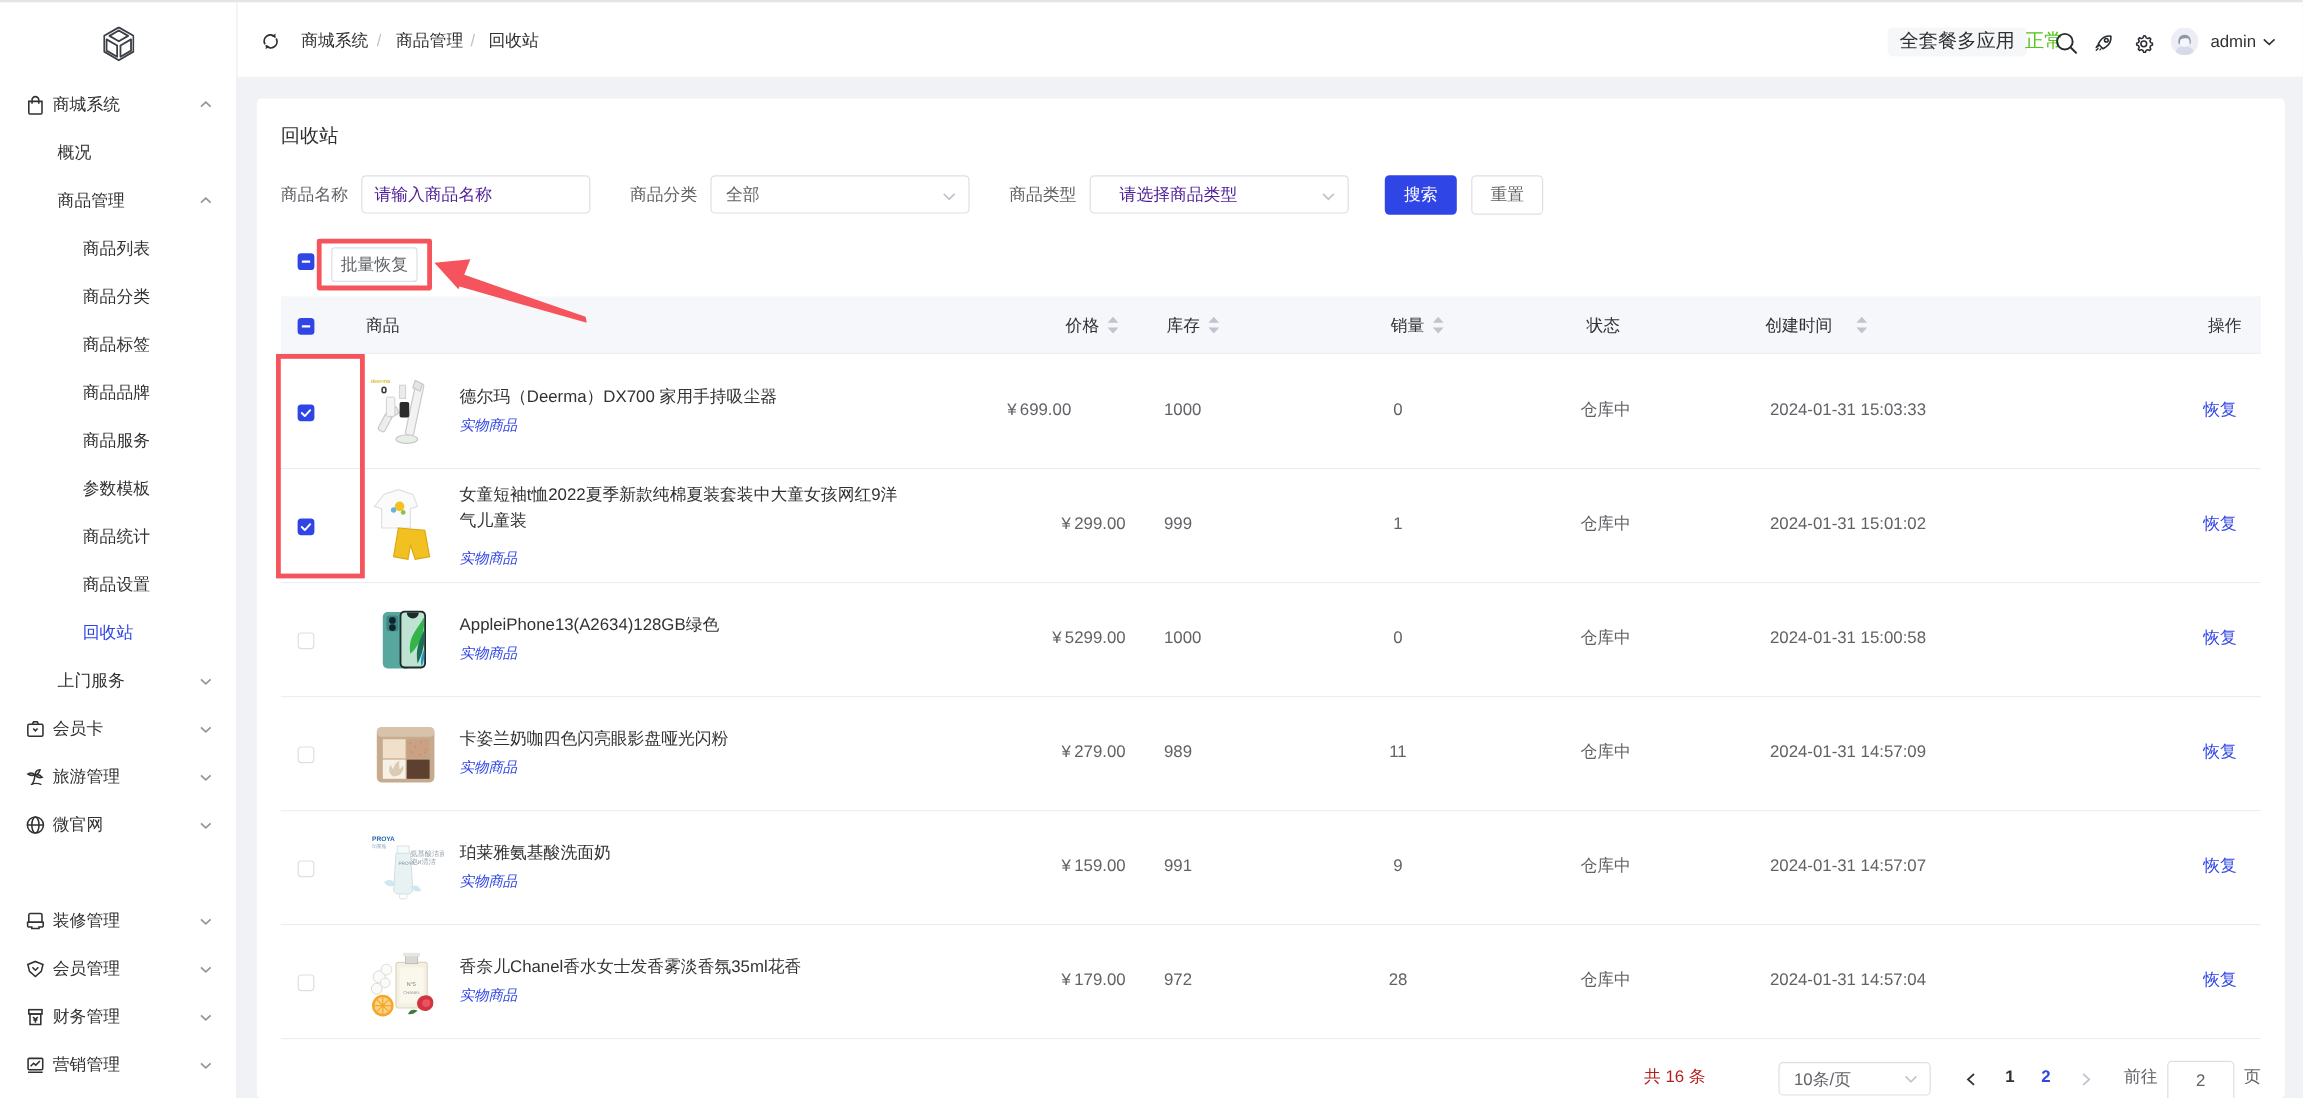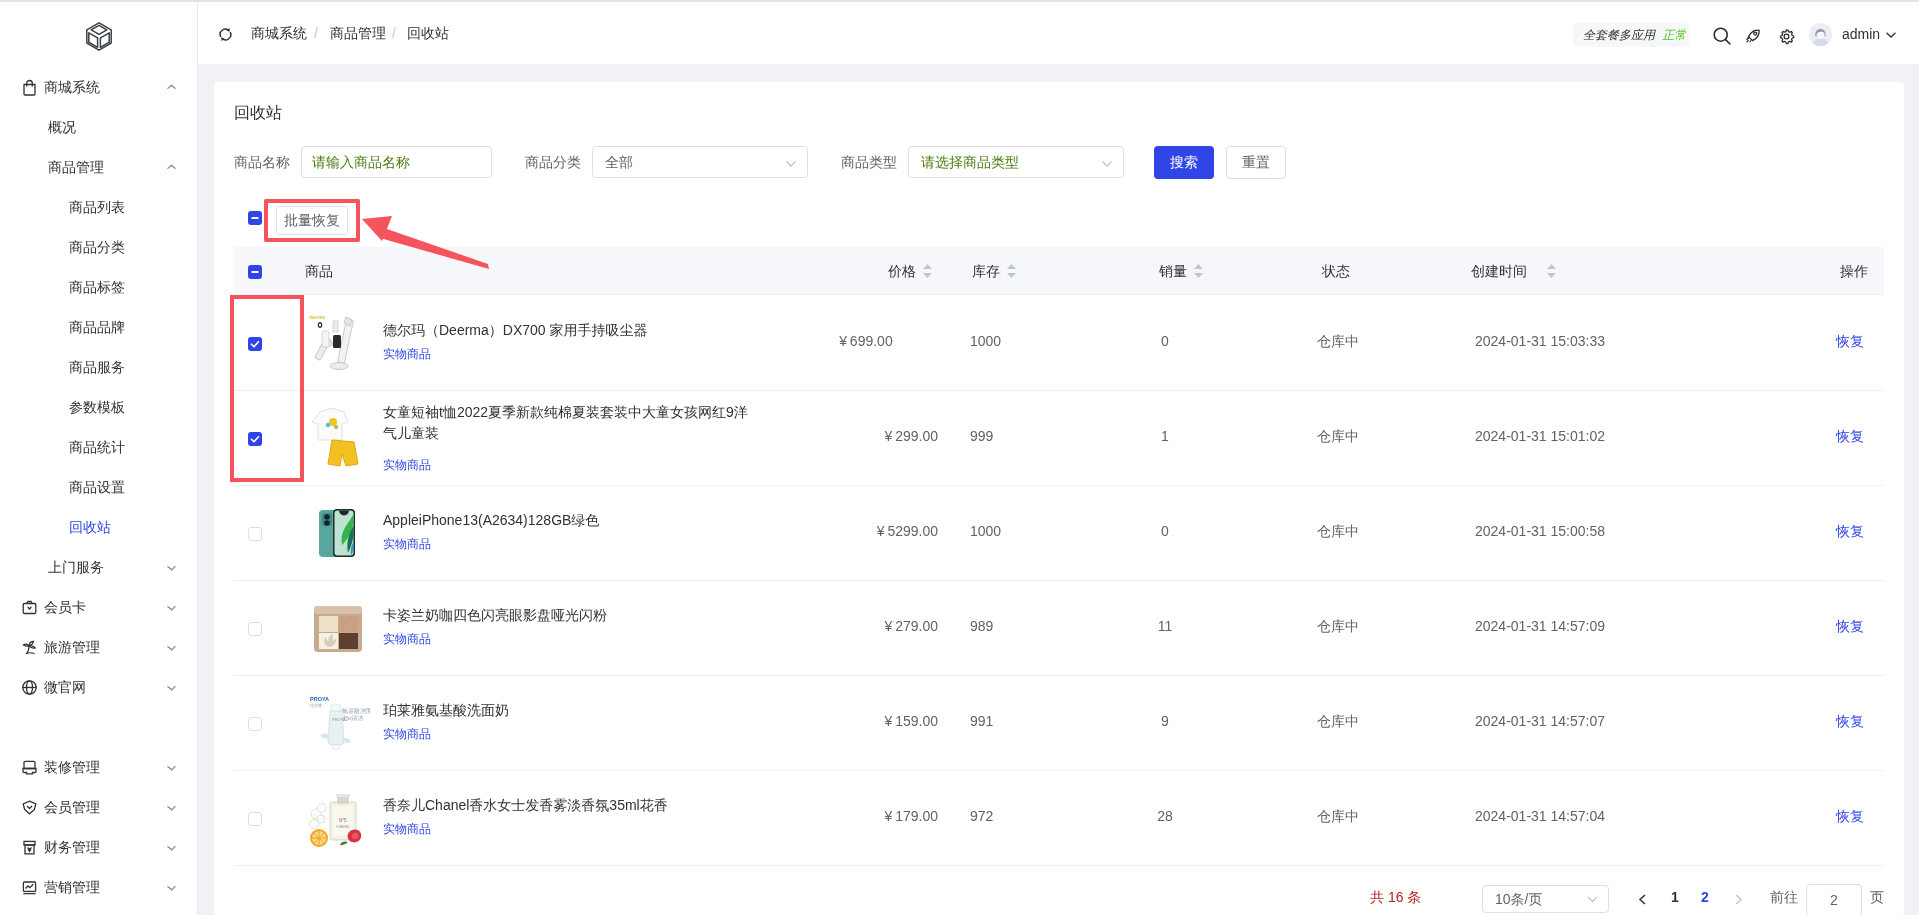--- a/index.html
+++ b/index.html
@@ -19,38 +19,38 @@
 .mi .t3 { position:absolute; left:69px; }
 .mi svg.ic { position:absolute; left:21px; top:12px; }
 .arr { position:absolute; left:166px; top:16px; }
 .mi.sel { color:#2f45e5; }
 
 .crumb { position:absolute; top:21px; height:20px; line-height:20px; color:#303133; }
 .crumbsep { color:#c0c4cc; }
 
 .flabel { position:absolute; top:64px; height:32px; line-height:32px; color:#606266; }
 .finput { position:absolute; top:64px; height:32px; border:1px solid #dcdfe6; border-radius:4px; background:#fff; line-height:30px; }
-.ph { color:#4d7c0f; }
+.ph { color:#4c1d95; }
 .selchev { position:absolute; }
 
 .btn-primary { position:absolute; background:#2f45e5; color:#fff; border-radius:4px; text-align:center; }
 .btn-plain { position:absolute; background:#fff; color:#606266; border:1px solid #dcdfe6; border-radius:4px; text-align:center; }
 
 .cb { position:absolute; width:14px; height:14px; border-radius:3px; }
 .cb.on { background:#2f45e5; }
 .cb.off { background:#fff; border:1px solid #dcdfe6; }
 .cb.on svg { position:absolute; left:1px; top:1px; }
 
 #thead { position:absolute; left:20px; top:165px; width:1650px; height:48px; background:#f5f7fa; border-bottom:1px solid #ebeef5; color:#303133; }
 .th { position:absolute; top:0; height:48px; line-height:48px; }
 .row { position:absolute; left:20px; width:1650px; border-bottom:1px solid #ebeef5; }
 .cell { position:absolute; color:#606266; }
 .title { color:#303133; }
 .link { color:#2f45e5; }
-.lnk12 { font-size:12px; color:#2f45e5; }
+.lnk12 { font-size:12px; color:#2f45e5;font-style:italic; }
 .thumb { position:absolute; left:86px; width:64px; height:64px; }
 
 .redbox { position:absolute; border:4px solid #f5545c; z-index:50; }
 
 #pager { position:absolute; left:0; top:803px; width:1690px; height:28px; }
 </style>
 </head>
 <body>
 <div class="abs" id="topline"></div>
 
@@ -203,21 +203,21 @@
     <path d="M12.4 5.6 A5.2 5.2 0 0 1 3.9 11.3" stroke-linecap="round"></path>
     <path d="M11.7 0.9 L11.2 4.3 L8.4 3.2 Z" fill="#303133" stroke="none"></path>
     <path d="M3.3 14.1 L3.8 10.7 L6.6 11.8 Z" fill="#303133" stroke="none"></path>
   </svg>
   <span class="crumb" style="left:53px">商城系统</span>
   <span class="crumb crumbsep" style="left:116px">/</span>
   <span class="crumb" style="left:132px">商品管理</span>
   <span class="crumb crumbsep" style="left:194px">/</span>
   <span class="crumb" style="left:209px">回收站</span>
 
-  <div class="abs" style="left:1375px;top:21px;width:116px;height:24px;background:#f6f7f9;border-radius:4px;line-height:24px;font-size:12px;white-space:nowrap;font-style:italic;">
+  <div class="abs" style="left:1375px;top:21px;width:116px;height:24px;background:#f6f7f9;border-radius:4px;line-height:24px;font-size:16px;white-space:nowrap;">
     <span style="margin-left:10px;color:#303133">全套餐多应用</span>
     <span style="margin-left:4px;color:#52c41a">正常</span>
   </div>
 
   <svg class="abs" style="left:1514px;top:24px" width="20" height="20" viewBox="0 0 20 20" fill="none" stroke="#2a2c33" stroke-width="1.6">
     <circle cx="8.7" cy="8.7" r="6.5"></circle>
       <path d="M13.6 13.6 L18 18" stroke-linecap="round"></path>
   </svg>
 
   <svg class="abs" style="left:1547px;top:26px" width="16" height="16" viewBox="0 0 17 17" fill="none" stroke="#2a2c33" stroke-width="1.4">
@@ -257,21 +257,21 @@
 
     <span class="flabel" style="left:20px">商品名称</span>
     <div class="finput" style="left:87px;width:191px"><span class="ph" style="margin-left:10px">请输入商品名称</span></div>
     <span class="flabel" style="left:311px">商品分类</span>
     <div class="finput" style="left:378px;width:216px"><span style="margin-left:12px;color:#606266">全部</span>
       <svg class="selchev" style="right:10px;top:13px" width="12" height="8" viewBox="0 0 12 8" fill="none" stroke="#c0c4cc" stroke-width="1.4">
           <path d="M1.5 1.5 L6 6 L10.5 1.5"></path>
         </svg>
     </div>
     <span class="flabel" style="left:627px">商品类型</span>
-    <div class="finput" style="left:694px;width:216px"><span class="ph" style="margin-left:12px">请选择商品类型</span>
+    <div class="finput" style="left:694px;width:216px"><span class="ph" style="margin-left:24px">请选择商品类型</span>
       <svg class="selchev" style="right:10px;top:13px" width="12" height="8" viewBox="0 0 12 8" fill="none" stroke="#c0c4cc" stroke-width="1.4">
           <path d="M1.5 1.5 L6 6 L10.5 1.5"></path>
         </svg>
     </div>
     <div class="btn-primary" style="left:940px;top:64px;width:60px;height:33px;line-height:33px">搜索</div>
     <div class="btn-plain" style="left:1012px;top:64px;width:60px;height:33px;line-height:31px">重置</div>
 
     <div class="cb on" style="left:34px;top:129px">
         <svg width="12" height="12" viewBox="0 0 12 12">
           <rect x="2.5" y="5" width="7" height="2" rx="0.5" fill="#fff"></rect>

